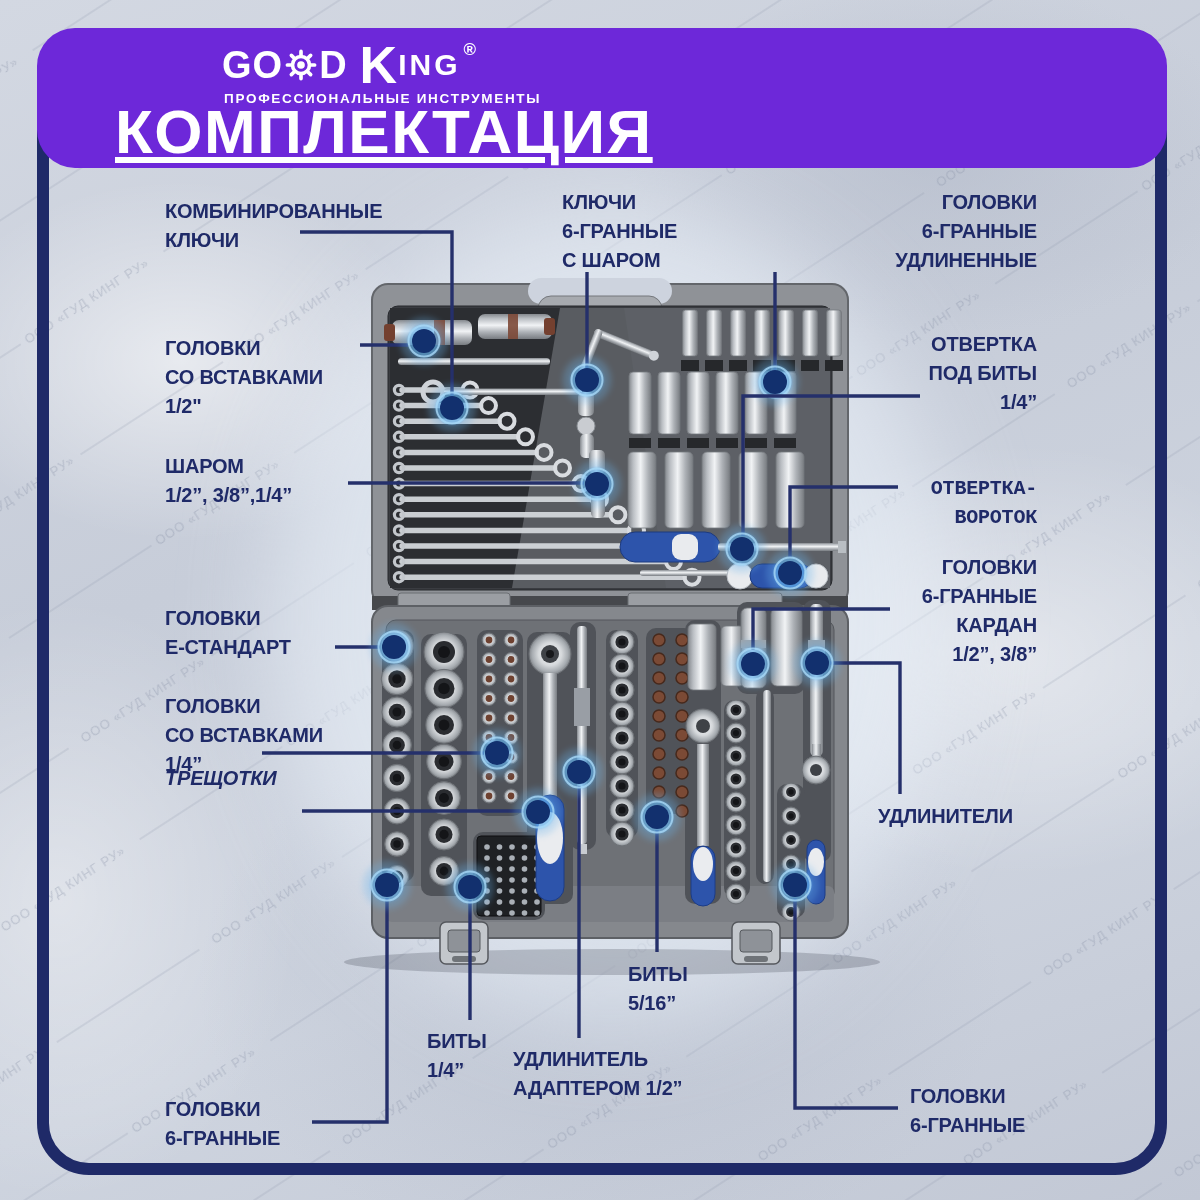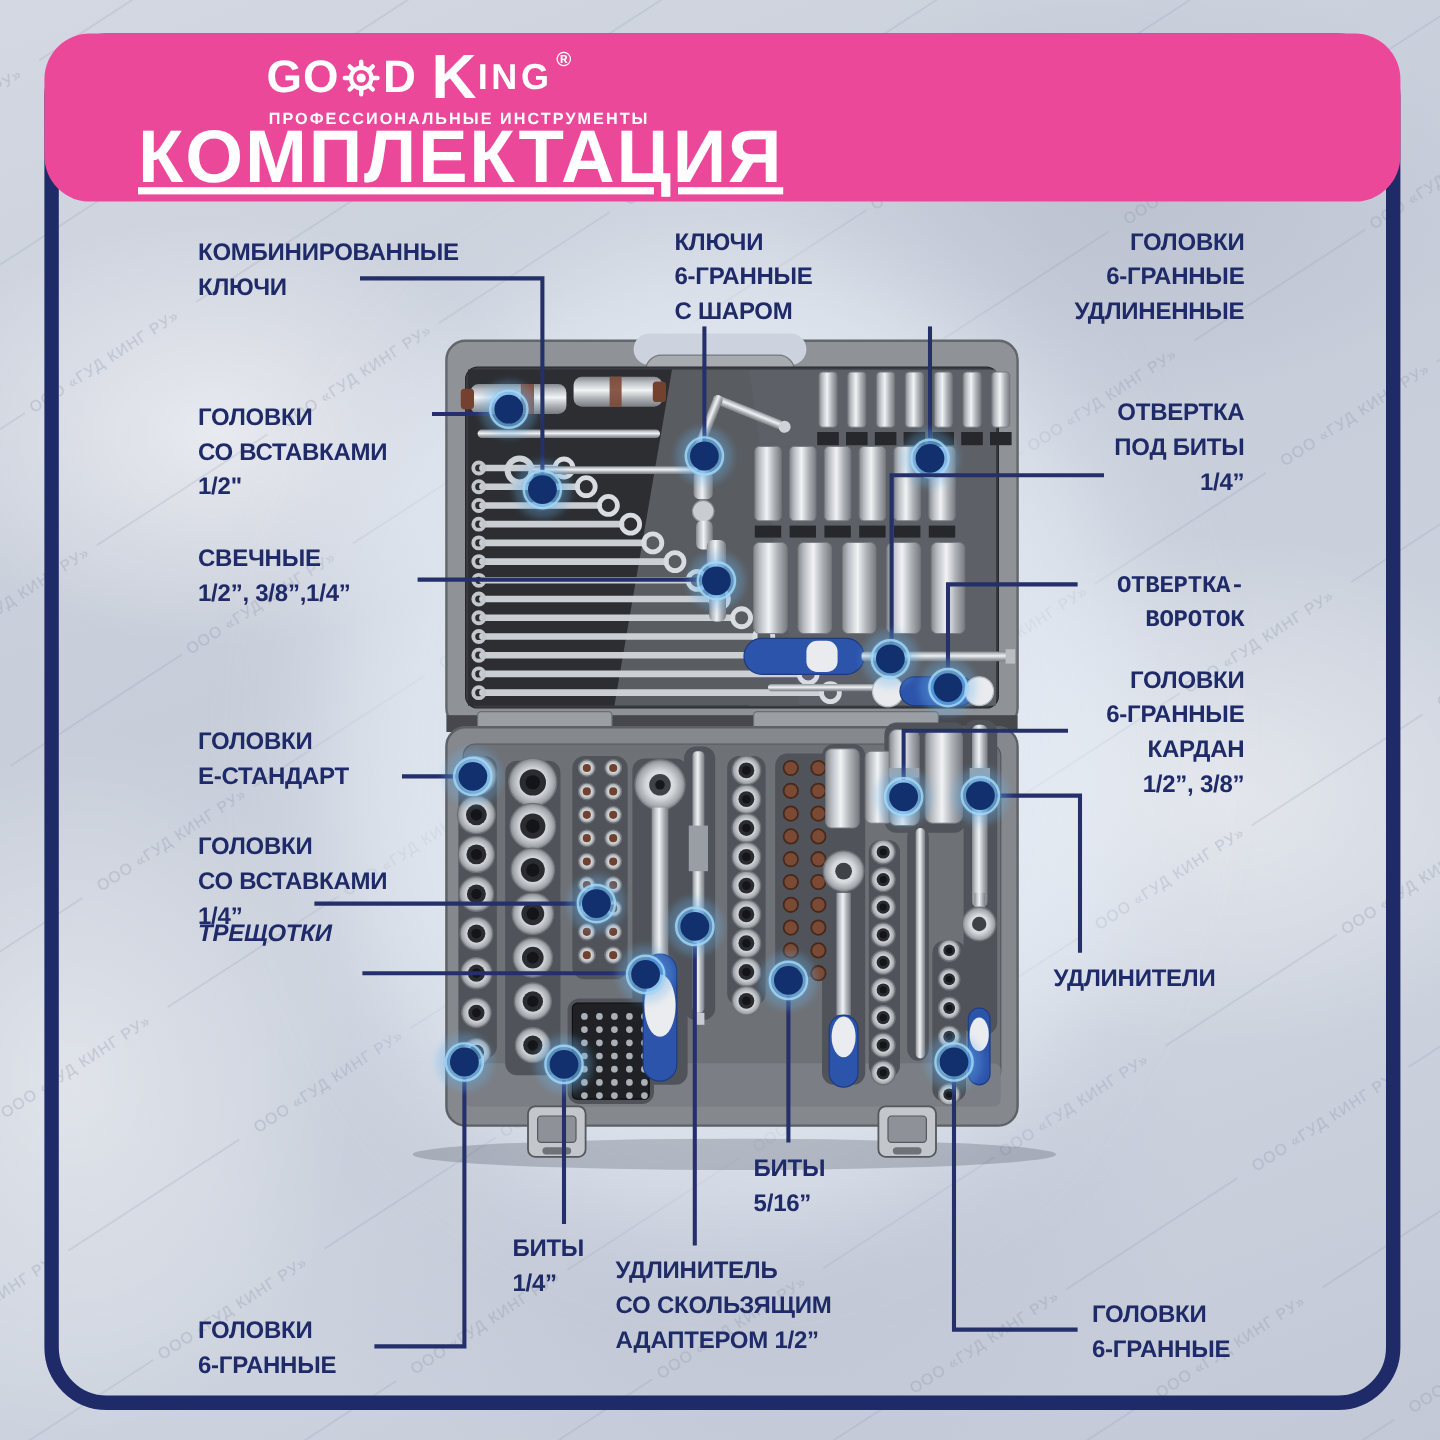--- a/index.html
+++ b/index.html
@@ -10,21 +10,21 @@
       radial-gradient(420px 300px at 15% 30%, rgba(255,255,255,.55), transparent 60%),
       radial-gradient(500px 360px at 85% 55%, rgba(255,255,255,.45), transparent 60%),
       radial-gradient(620px 420px at 50% 82%, rgba(168,176,193,.38), transparent 65%),
       radial-gradient(520px 300px at 78% 13%, rgba(168,176,193,.42), transparent 60%),
       radial-gradient(400px 500px at 5% 75%, rgba(255,255,255,.4), transparent 60%),
       linear-gradient(160deg,#d3d8e2 0%,#c7cdd9 40%,#ced4df 70%,#c2c8d5 100%);
   }
   #scene{position:absolute;left:0;top:0;z-index:1;}
   .header{
     position:absolute;left:37px;top:28px;width:1130px;height:140px;
-    background:#ec4899;border-radius:38px;color:#ffffff;z-index:3;
+    background:#6d28d9;border-radius:38px;color:#ffffff;z-index:3;
   }
   .brand{position:absolute;left:185px;top:14px;height:46px;display:flex;align-items:center;
     font-weight:bold;letter-spacing:1px;line-height:1;}
   .brand .b-go{font-size:38px;}
   .brand .b-gear{margin:0 1px;display:flex;align-items:center;}
   .brand .b-d{font-size:38px;margin-right:12px;}
   .brand .b-k{font-size:52px;}
   .brand .b-ing{font-size:30px;letter-spacing:3px;}
   .brand .b-reg{font-size:17px;vertical-align:top;position:relative;top:-16px;margin-left:3px;font-weight:bold;}
   .tagline{position:absolute;left:187px;top:63px;font-size:13.5px;font-weight:bold;letter-spacing:1.7px;white-space:nowrap;}
@@ -612,21 +612,21 @@
       <div>ГОЛОВКИ</div>
       <div>СО ВСТАВКАМИ</div>
       <div>1/2"</div>
     </div>
     <div class="callout right" style="right: 163px; top: 330px;">
       <div>ОТВЕРТКА</div>
       <div>ПОД БИТЫ</div>
       <div>1/4”</div>
     </div>
     <div class="callout left" style="left: 165px; top: 452px;">
-      <div>СВЕЧНЫЕ</div>
+      <div>ШАРОМ</div>
       <div>1/2”, 3/8”,1/4”</div>
     </div>
     <div class="callout right" style="right: 163px; top: 474px; font-family: Liberation Mono, monospace;">
       <div>ОТВЕРТКА-</div>
       <div>ВОРОТОК</div>
     </div>
     <div class="callout right" style="right: 163px; top: 553px;">
       <div>ГОЛОВКИ</div>
       <div>6-ГРАННЫЕ</div>
       <div>КАРДАН</div>
@@ -650,21 +650,20 @@
     <div class="callout left" style="left: 628px; top: 960px;">
       <div>БИТЫ</div>
       <div>5/16”</div>
     </div>
     <div class="callout left" style="left: 427px; top: 1027px;">
       <div>БИТЫ</div>
       <div>1/4”</div>
     </div>
     <div class="callout left" style="left: 513px; top: 1045px;">
       <div>УДЛИНИТЕЛЬ</div>
-      <div>СО СКОЛЬЗЯЩИМ</div>
       <div>АДАПТЕРОМ 1/2”</div>
     </div>
     <div class="callout left" style="left: 165px; top: 1095px;">
       <div>ГОЛОВКИ</div>
       <div>6-ГРАННЫЕ</div>
     </div>
     <div class="callout left" style="left: 910px; top: 1082px;">
       <div>ГОЛОВКИ</div>
       <div>6-ГРАННЫЕ</div>
     </div>

